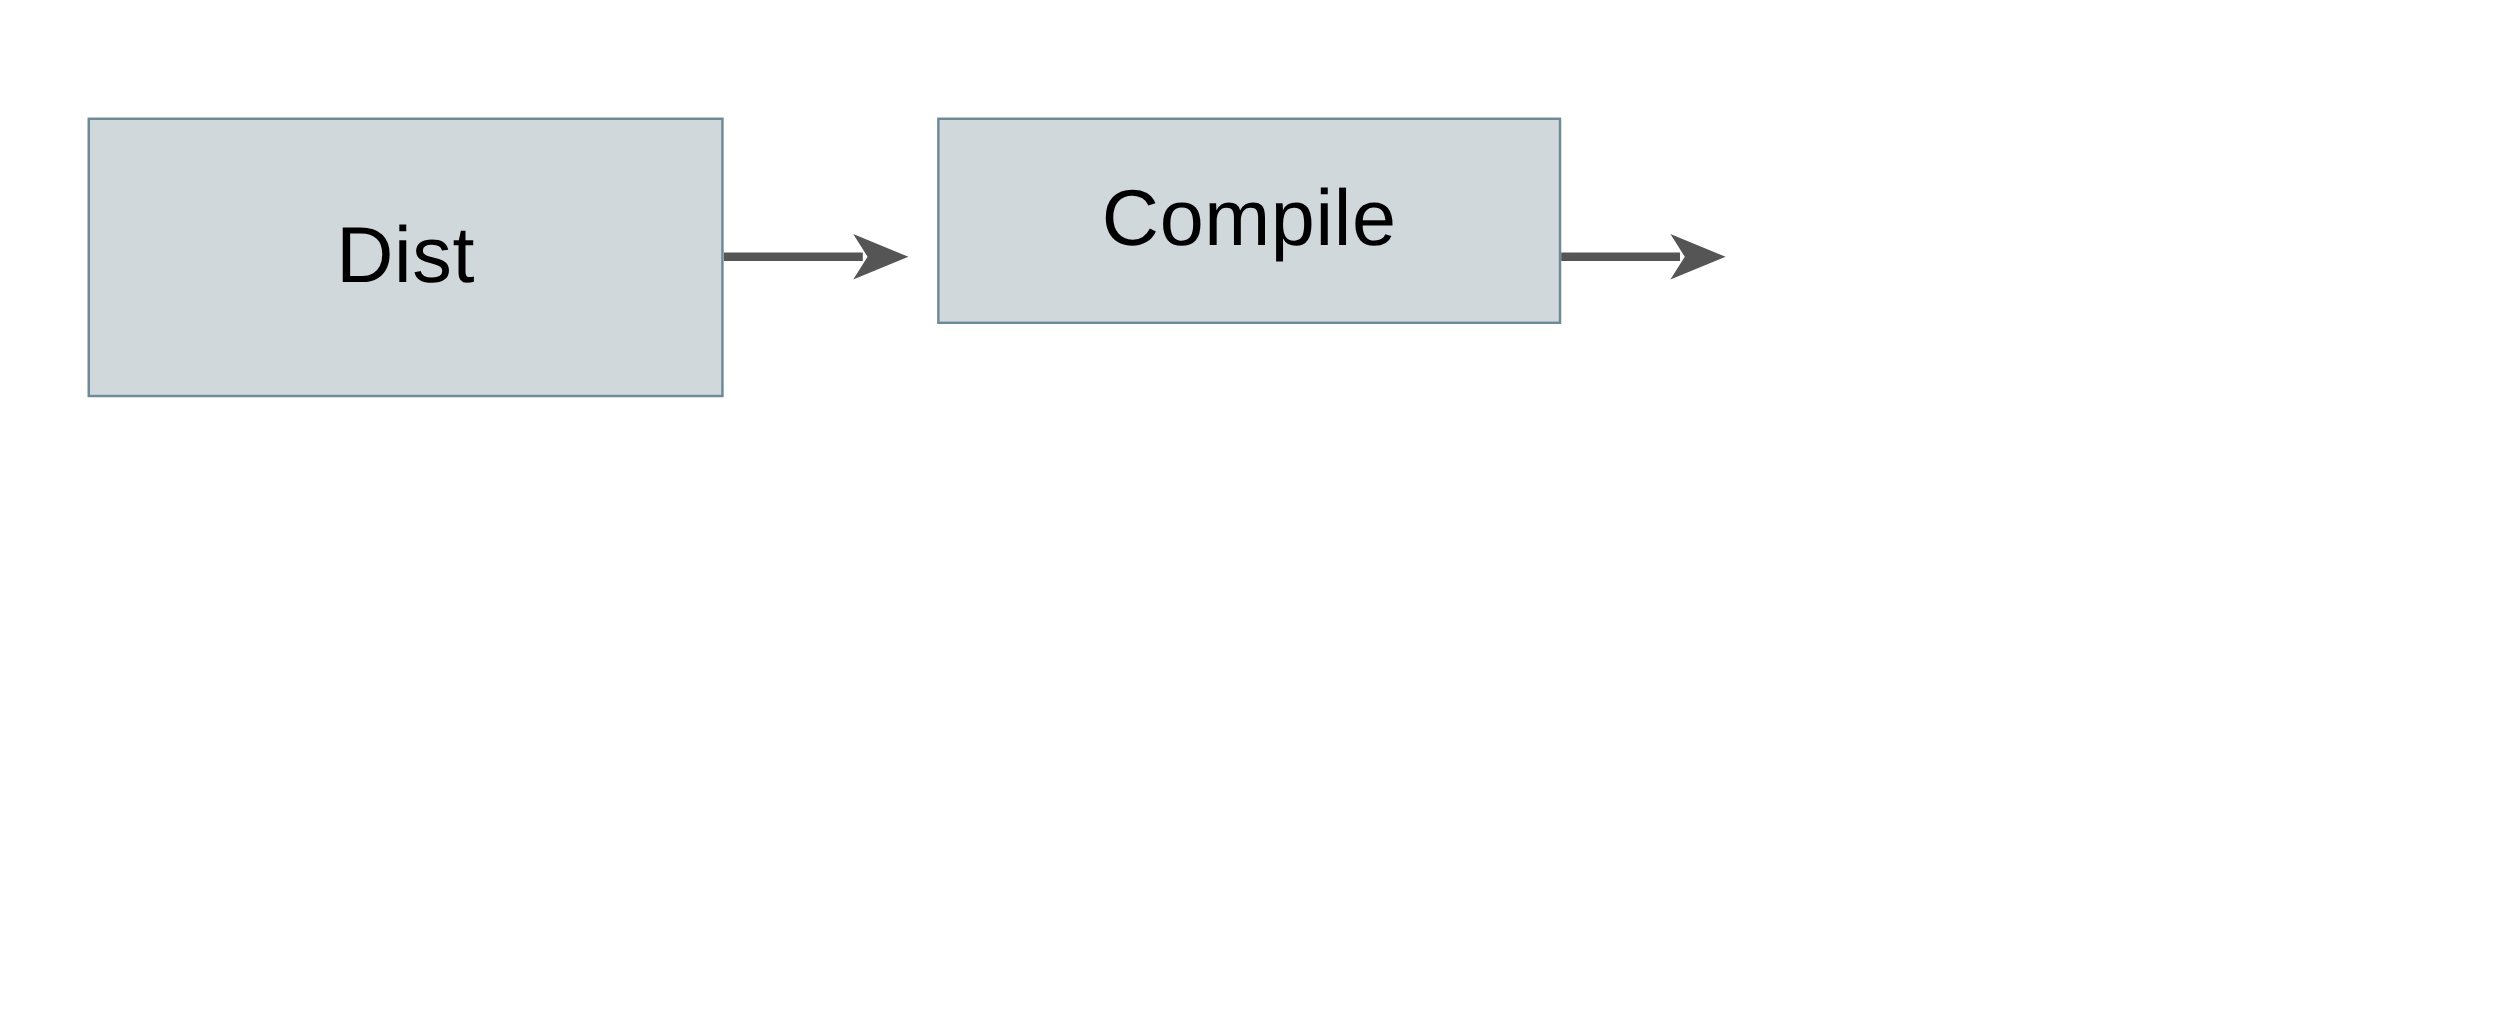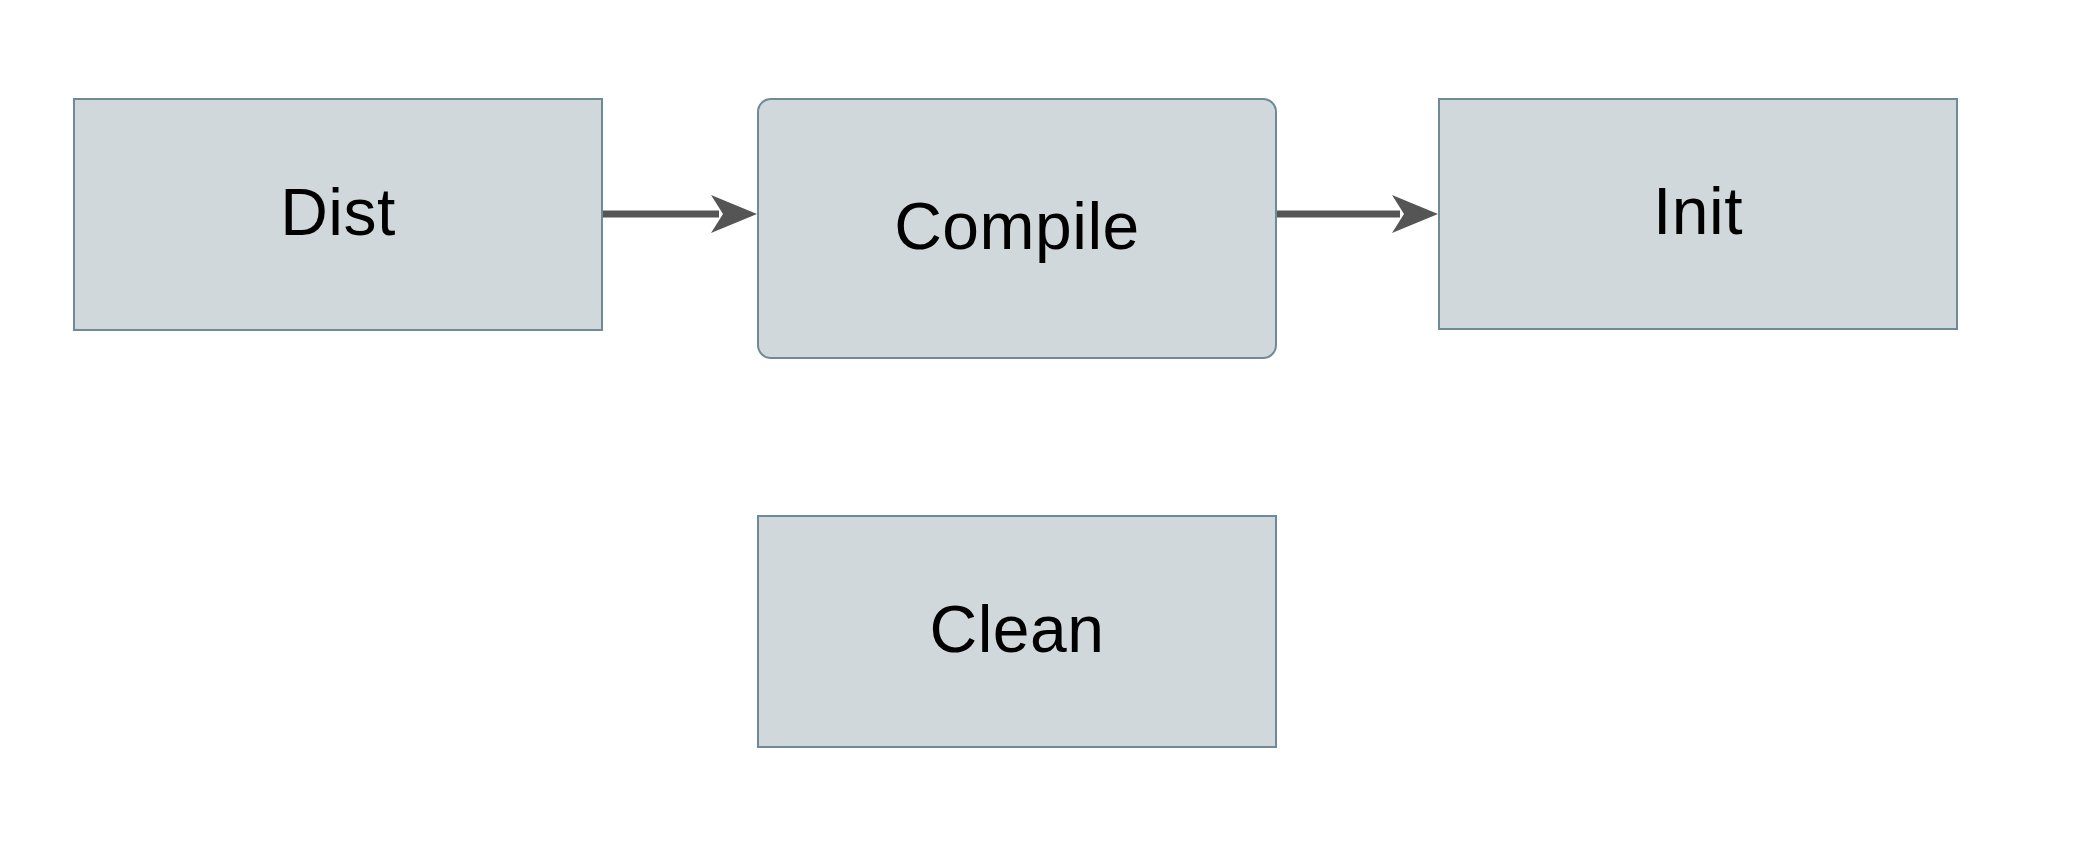--- a/index.html
+++ b/index.html
@@ -32,21 +32,21 @@
   }
   .node-label {
     font-size: 66px;
     line-height: 1;
     color: var(--text-color);
     letter-spacing: 0.5px;
     white-space: nowrap;
     padding-bottom: 6px;
   }
   .node-dist    { left: 73px;   top: 98px;  width: 530px; height: 233px; }
-  .node-compile { left: 757px;  top: 98px;  width: 520px; height: 261px; border-radius: 14px; }
+  .node-compile { left: 781px;  top: 98px;  width: 520px; height: 172px; }
   .node-init    { left: 1438px; top: 98px;  width: 520px; height: 232px; }
   .node-clean   { left: 757px;  top: 515px; width: 520px; height: 233px; }
   svg.connectors {
     position: absolute;
     left: 0; top: 0;
     width: 2078px;
     height: 848px;
     pointer-events: none;
   }
   svg.connectors line {
@@ -74,21 +74,15 @@
   </svg>
 
   <div class="node node-dist">
     <span class="node-label">Dist</span>
   </div>
 
   <div class="node node-compile">
     <span class="node-label">Compile</span>
   </div>
 
-  <div class="node node-init">
-    <span class="node-label">Init</span>
-  </div>
 
-  <div class="node node-clean">
-    <span class="node-label">Clean</span>
-  </div>
 
 </div>
 
 </body></html>

